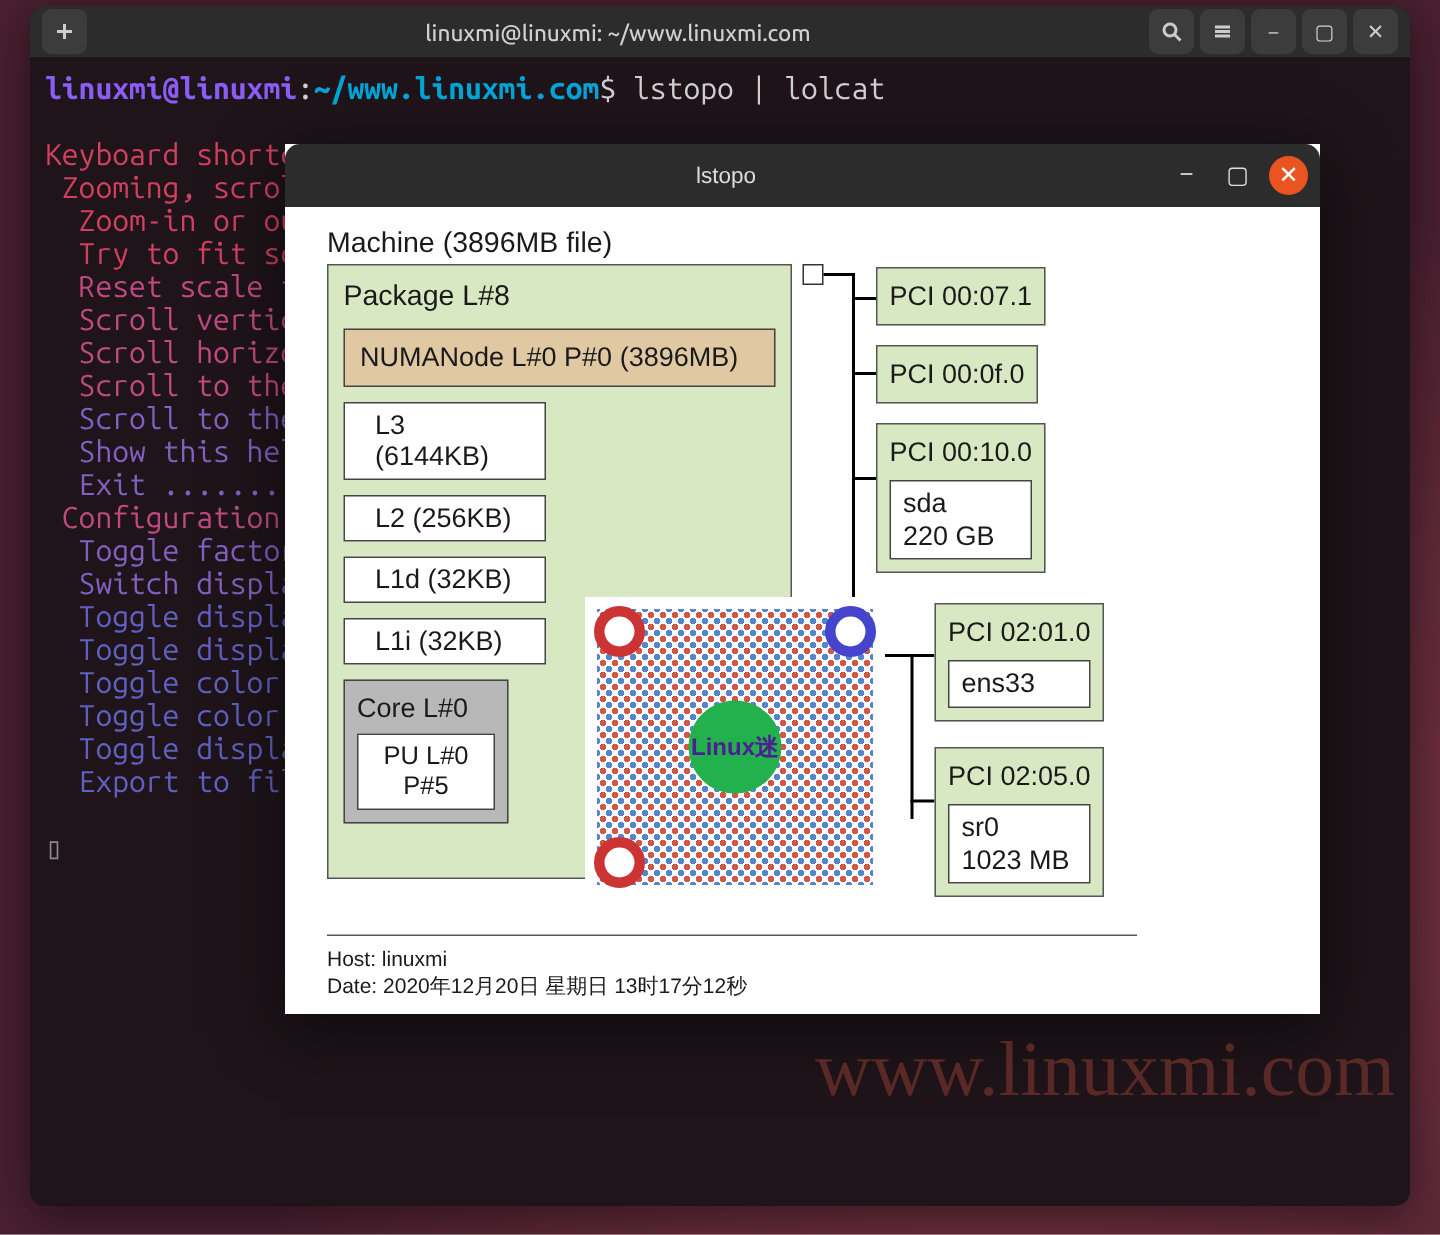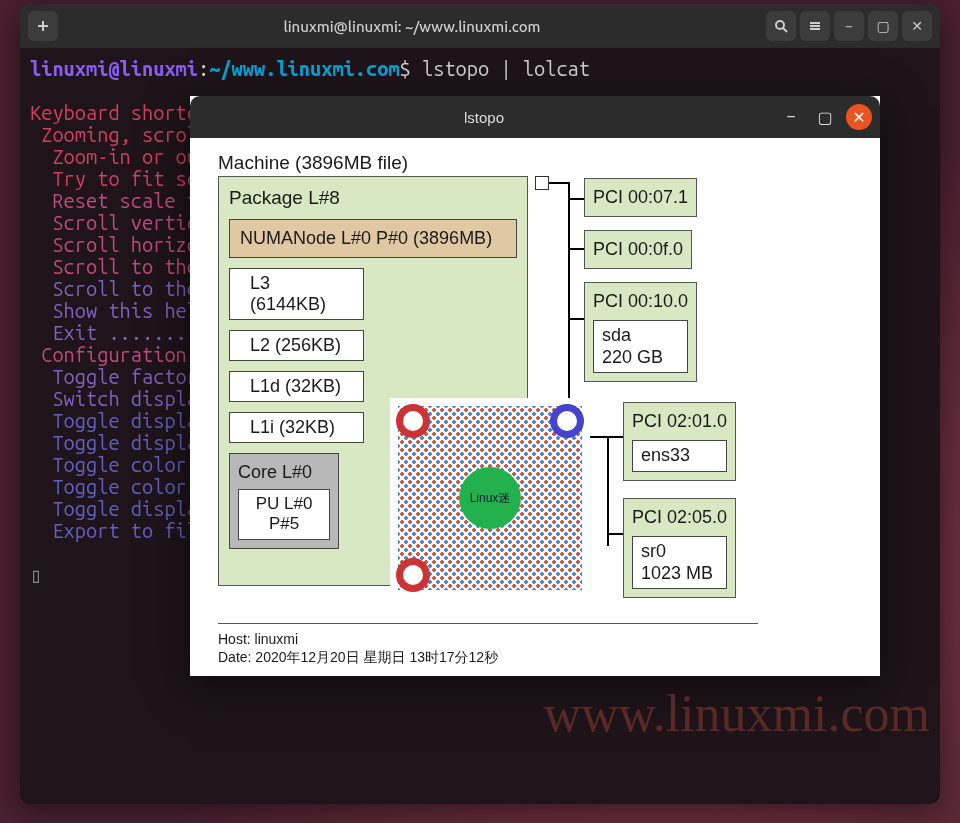--- a/index.html
+++ b/index.html
@@ -17,21 +17,21 @@
   
   .termwin {
     position: absolute; left: 20px; top: 4px;
     width: 920px; height: 800px;
     background: #1e1419;
     border-radius: 10px;
     box-shadow: 0 6px 30px rgba(0,0,0,.5);
     overflow: hidden;
   }
   .term-titlebar {
-    height: 44px;
+    height: 34px;
     background: #2c2c2c;
     display: flex; align-items: center;
     padding: 8px 8px;
     color: #d0d0d0;
     font-family: Ubuntu, sans-serif; font-size: 15px;
   }
   .term-titlebar .left { display:flex; gap:4px }
   .term-titlebar .ttl { flex:1; text-align:center; font-weight:500 }
   .term-titlebar .right { display:flex; gap:4px }
   .tb-btn {
@@ -106,22 +106,22 @@
       radial-gradient(#47c 2px, transparent 2px);
     background-size:8px 8px, 8px 8px;
     background-position:0 0, 4px 4px;
     opacity:.9;
   }
   .qr .ring{position:absolute;width:34px;height:34px;border:7px solid;border-radius:50%;background:#fff}
   .qr .tl{left:6px;top:6px;border-color:#c33}
   .qr .tr{right:6px;top:6px;border-color:#44c}
   .qr .bl{left:6px;bottom:6px;border-color:#c33}
   .qr .center-lbl{position:absolute;left:50%;top:50%;transform:translate(-50%,-50%);
-    width:62px;height:62px;border-radius:50%;background:#22b14c;color:#0f172a;
-    display:flex;align-items:center;justify-content:center;font-size:12px;font-weight:normal}
+    width:62px;height:62px;border-radius:50%;background:#22b14c;color:#4c1d95;
+    display:flex;align-items:center;justify-content:center;font-size:16px;font-weight:bold}
 </style>
 </head>
 <body>
 
 <div class="desktop-bg"></div>
 
 <div class="termwin">
   <div class="term-titlebar">
     <div class="left">
       <div class="tb-btn">

